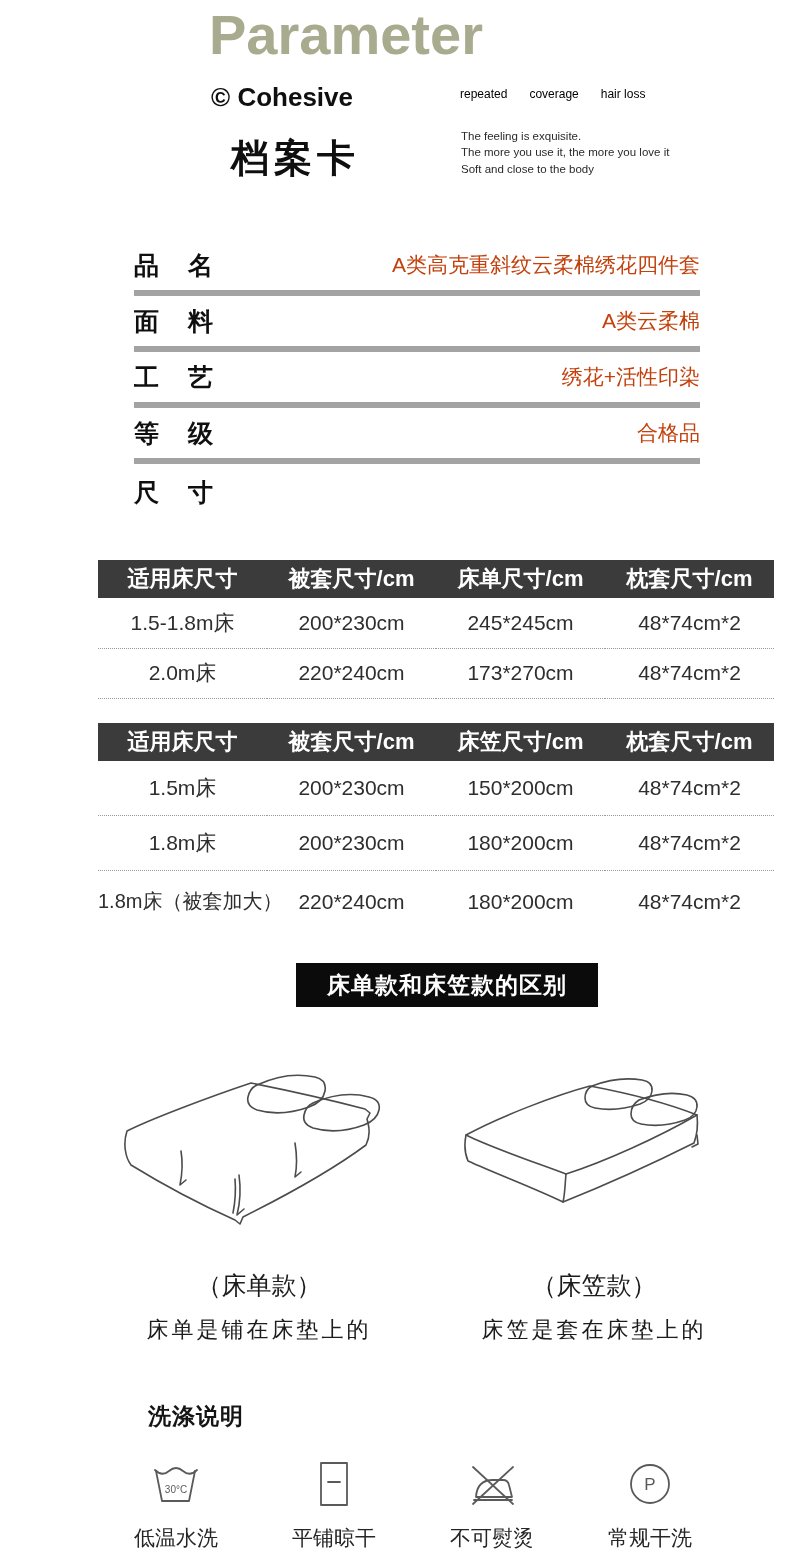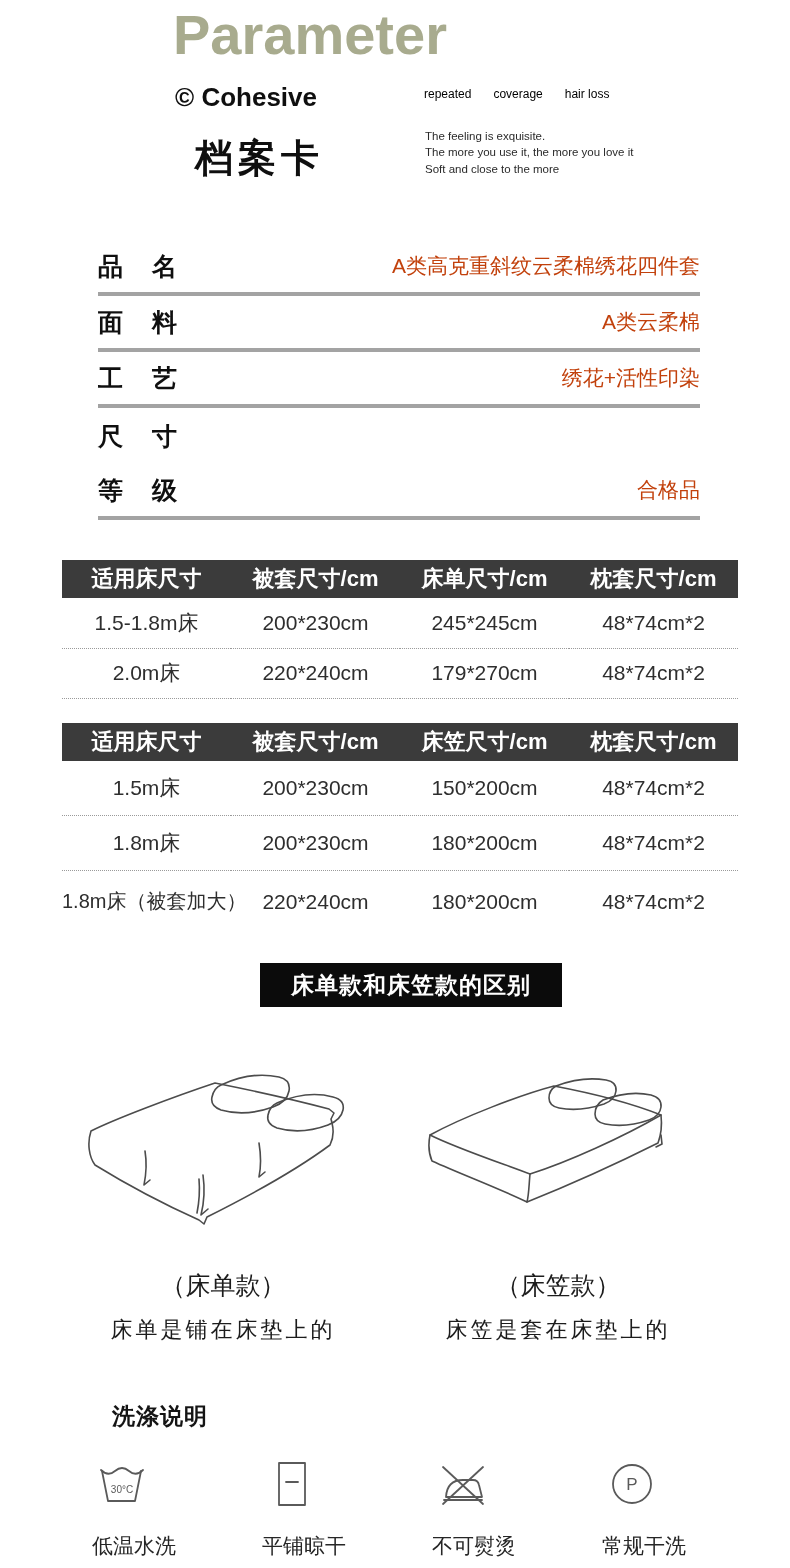--- a/index.html
+++ b/index.html
@@ -1,29 +1,29 @@
 <!DOCTYPE html>
 <html><head>
 <meta charset="utf-8">
 <style>
   * { margin:0; padding:0; box-sizing:border-box; }
   body { background:#fff; font-family:"Liberation Sans", sans-serif; }
-  .page { width:790px; height:1568px; background:#ffffff; overflow:hidden; position:relative; color:#1a1a1a; }
+  .page { width:790px; height:1568px; background:#ffffff; overflow:hidden; position:relative; color:#1a1a1a;padding-left:36px; }
 
   
   .header { position:relative; height:240px; }
   .main-title { position:absolute; left:173px; top:2px; font-size:56px; font-weight:700; color:#a8ab8e; letter-spacing:0px; }
   .brand { position:absolute; left:175px; top:82px; font-size:26px; font-weight:600; color:#0f0f0f; }
   .subtitle { position:absolute; left:195px; top:133px; font-size:38px; font-weight:700; color:#0f0f0f; letter-spacing:5px; }
   .tags { position:absolute; left:424px; top:87px; display:flex; gap:22px; font-size:12px; color:#000000; }
   .tagline { position:absolute; left:425px; top:128px; font-size:11.5px; color:#2a2a2a; line-height:1.42; }
 
   
   .specs { margin:0 90px 0 98px; }
-  .spec-row { display:flex; justify-content:space-between; align-items:center; height:56px; border-bottom:4px solid #a3a3a3; }
+  .spec-row { display:flex; justify-content:space-between; align-items:center; height:56px; border-bottom:6px solid #a3a3a3; }
   .spec-row.no-line { border-bottom:none; }
   .spec-label { font-size:25px; font-weight:700; color:#0f0f0f; word-spacing:22px; }
   .spec-value { font-size:21px; font-weight:500; color:#c2410c;text-align:right; }
 
   
   .size-table { margin-left:62px; width:676px; border-collapse:collapse; table-layout:fixed; }
   .t1 { margin-top:40px; }
   .t2 { margin-top:24px; }
   .size-table th { background:#3b3b3b; color:#ffffff; font-size:22px; font-weight:700; height:38px; text-align:center; }
   .size-table td { font-size:21px; color:#2e2e2e; text-align:center; border-bottom:1px dotted #9a9a9a; white-space:nowrap; height:50px; }
@@ -39,21 +39,21 @@
   .compare-col { text-align:center; }
   .col-left { margin-left:48px; width:350px; }
   .col-right { width:320px; }
   .sketch { stroke:#4c4c4c; fill:none; stroke-width:1.6; stroke-linecap:round; stroke-linejoin:round; }
   .cap-title { margin-top:12px; font-size:25px; color:#1c1c1c; font-weight:500; }
   .cap-desc { margin-top:13px; font-size:22px; color:#1c1c1c; font-weight:500; letter-spacing:3px; }
 
   
   .wash-heading { margin:56px 0 0 112px; font-size:23px; font-weight:600; color:#141414; letter-spacing:1px; }
   .wash-row { display:flex; justify-content:space-between; margin:22px 92px 0 92px; }
-  .wash-item { width:96px; display:flex; flex-direction:column; align-items:flex-start;gap:8px; }
+  .wash-item { width:96px; display:flex; flex-direction:column; align-items:center; }
   .wash-icon { stroke:#5a5a5a; fill:none; stroke-width:1.8; stroke-linecap:round; stroke-linejoin:round; }
   .wash-icon text { stroke:none; fill:#5a5a5a; font-family:"Liberation Sans", sans-serif; }
   .wash-label { margin-top:10px; font-size:21px; color:#262626; }
 </style>
 </head>
 <body>
 
 <div class="page">
 
   <div class="header">
@@ -61,44 +61,44 @@
     <div class="brand">© Cohesive</div>
     <div class="subtitle">档案卡</div>
     <div class="tags">
       <span>repeated</span>
       <span>coverage</span>
       <span>hair loss</span>
     </div>
     <div class="tagline">
       <div>The feeling is exquisite.</div>
       <div>The more you use it, the more you love it</div>
-      <div>Soft and close to the more</div>
+      <div>Soft and close to the body</div>
     </div>
   </div>
 
   <div class="specs">
     <div class="spec-row">
       <span class="spec-label">品 名</span>
       <span class="spec-value">A类高克重斜纹云柔棉绣花四件套</span>
     </div>
     <div class="spec-row">
       <span class="spec-label">面 料</span>
       <span class="spec-value">A类云柔棉</span>
     </div>
     <div class="spec-row">
       <span class="spec-label">工 艺</span>
       <span class="spec-value">绣花+活性印染</span>
+    </div>
+    <div class="spec-row">
+      <span class="spec-label">等 级</span>
+      <span class="spec-value">合格品</span>
     </div>
     <div class="spec-row no-line">
       <span class="spec-label">尺 寸</span>
       <span class="spec-value"></span>
-    </div>
-    <div class="spec-row">
-      <span class="spec-label">等 级</span>
-      <span class="spec-value">合格品</span>
     </div>
   </div>
 
   <table class="size-table t1">
     <thead>
       <tr>
         <th>适用床尺寸</th>
         <th>被套尺寸/cm</th>
         <th>床单尺寸/cm</th>
         <th>枕套尺寸/cm</th>
@@ -107,21 +107,21 @@
     <tbody>
       <tr>
         <td>1.5-1.8m床</td>
         <td>200*230cm</td>
         <td>245*245cm</td>
         <td>48*74cm*2</td>
       </tr>
       <tr>
         <td>2.0m床</td>
         <td>220*240cm</td>
-        <td>179*270cm</td>
+        <td>173*270cm</td>
         <td>48*74cm*2</td>
       </tr>
     </tbody>
   </table>
 
   <table class="size-table t2">
     <thead>
       <tr>
         <th>适用床尺寸</th>
         <th>被套尺寸/cm</th>

